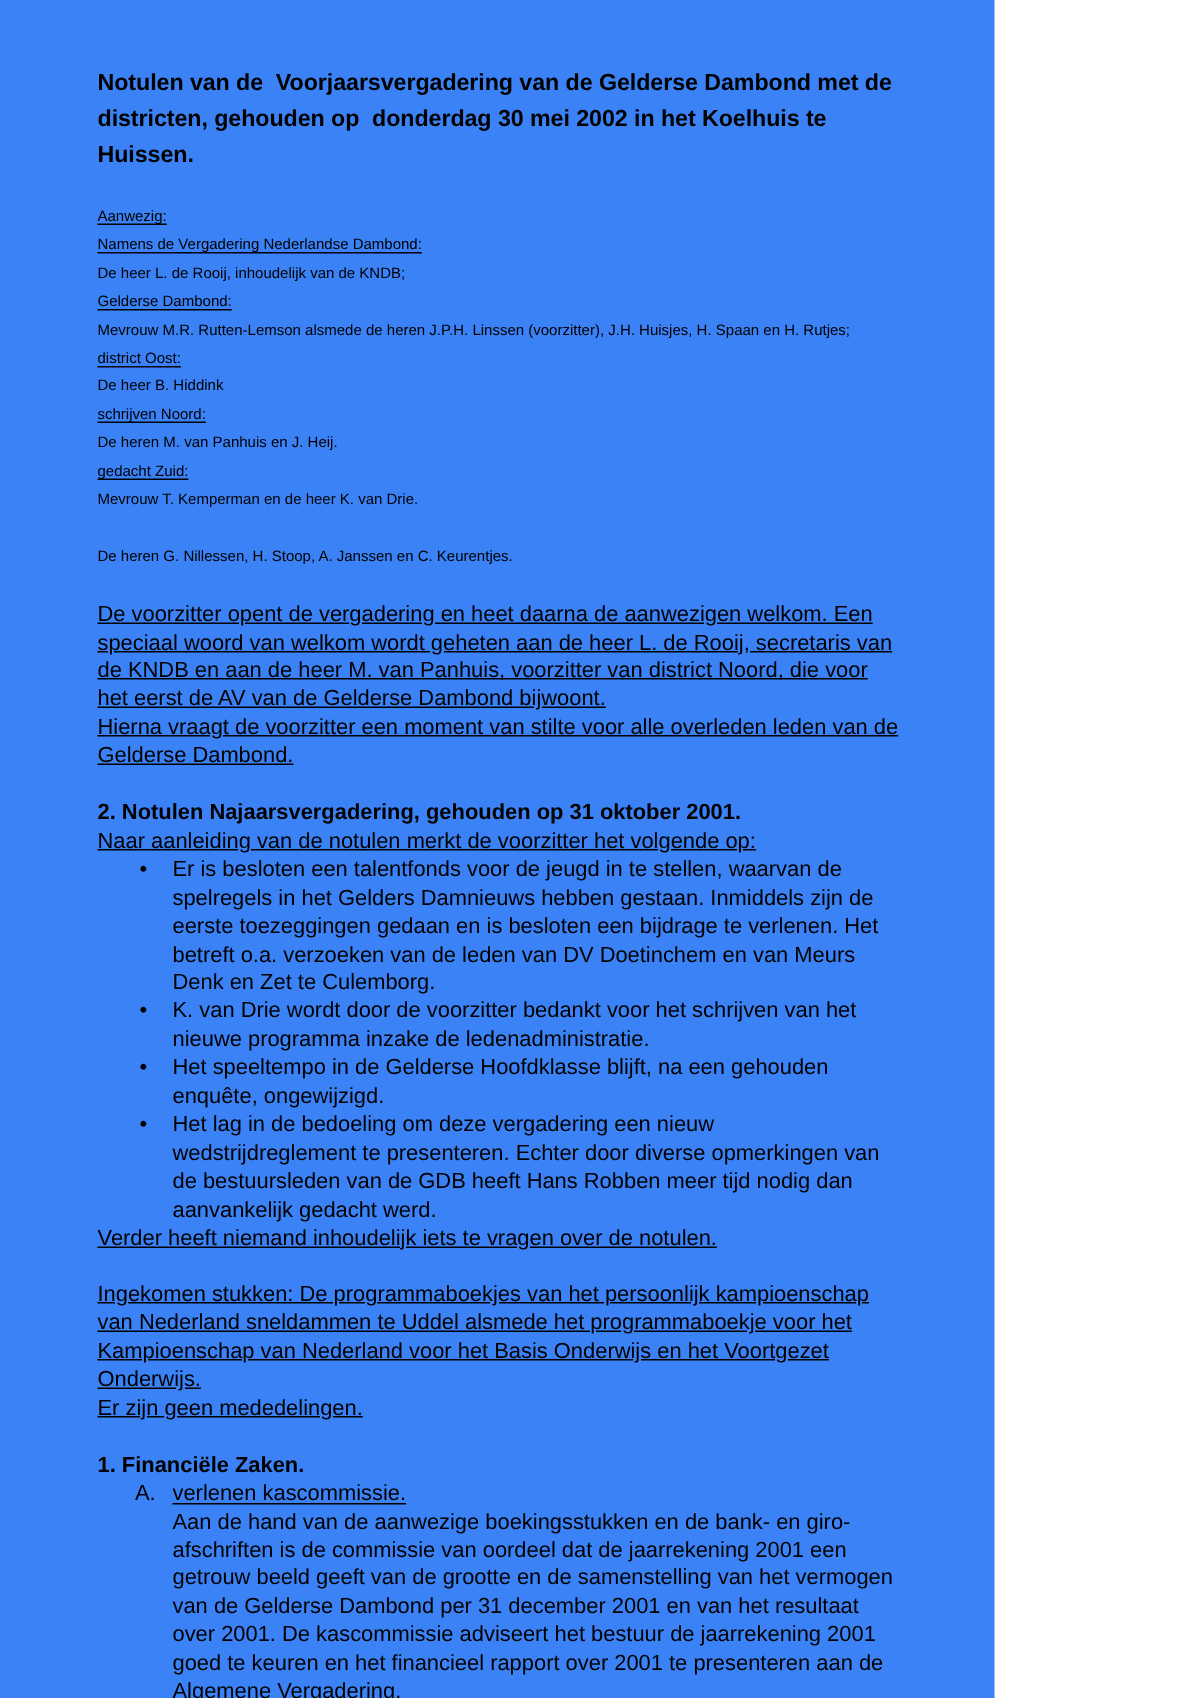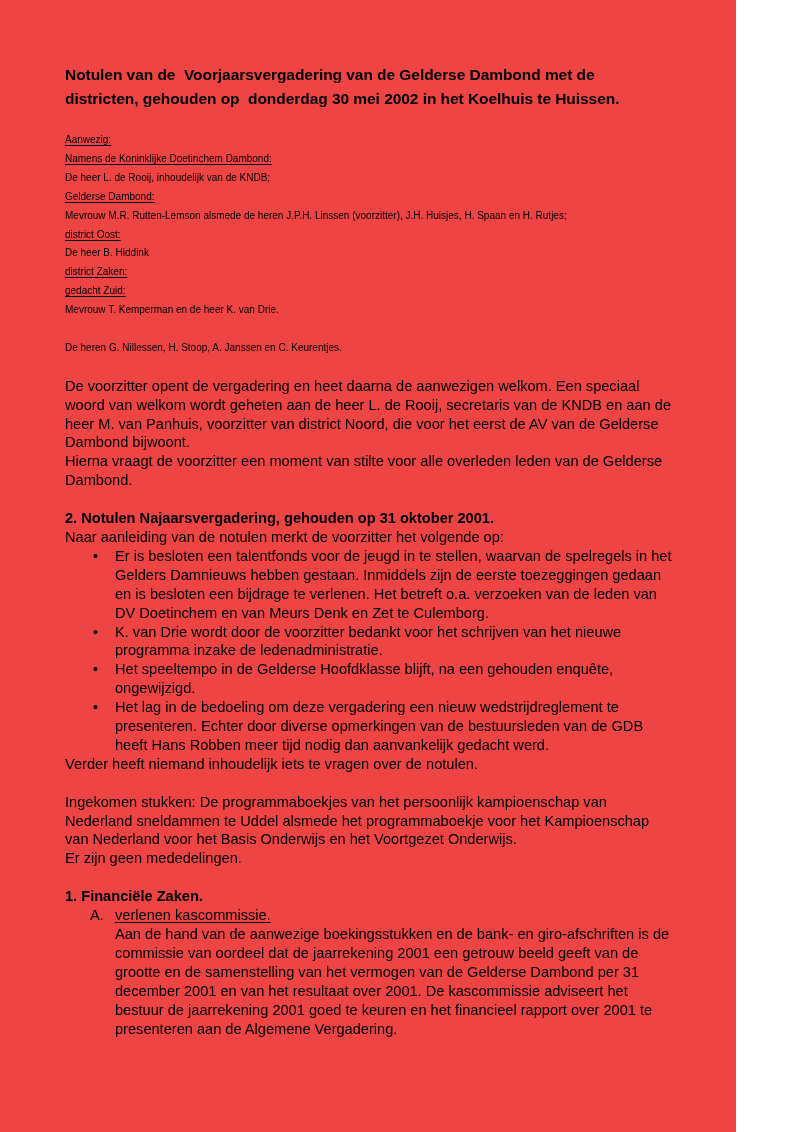--- a/index.html
+++ b/index.html
@@ -9,45 +9,46 @@
   }
   body {
     width: 800px;
     height: 1132px;
     font-family: "Liberation Sans", sans-serif;
     color: #000000;
     -webkit-font-smoothing: antialiased;
   }
   #page {
     position: relative;
-    width: 736px;
+    width: 663px;
     height: 1132px;
-    background: #ef4444;
+    background: #3b82f6;
     box-sizing: border-box;
-    padding: 63px 64px 0 65px;
+    padding: 44px 64px 0 65px;
   }
   .doc-title {
     font-size: 15.5px;
     font-weight: bold;
     line-height: 24px;
     margin: 0 0 20px 0;
     letter-spacing: -0.05px;
     white-space: pre-wrap;
   }
   .line {
     font-size: 10px;
     line-height: 18.9px;
     margin: 0;
     white-space: pre-wrap;
   }
   .para {
     font-size: 14.6px;
     line-height: 18.9px;
     margin: 0;
     text-align: left;
+    text-decoration: underline;
   }
   .u {
     text-decoration: underline;
     text-underline-offset: 1.5px;
   }
   .gap-sm { height: 18.9px; }
   .bullet-list {
     list-style: none;
     margin: 0;
     padding: 0;
@@ -90,30 +91,31 @@
 </head>
 <body>
 
 <div id="page">
 
   <h1 class="doc-title">Notulen van de  Voorjaarsvergadering van de Gelderse Dambond met de districten, gehouden op  donderdag 30 mei 2002 in het Koelhuis te Huissen.</h1>
 
   <div>
     <p class="line"><span class="u">Aanwezig:</span></p>
 
-    <p class="line"><span class="u">Namens de Koninklijke Doetinchem Dambond:</span></p>
+    <p class="line"><span class="u">Namens de Vergadering Nederlandse Dambond:</span></p>
     <p class="line">De heer L. de Rooij, inhoudelijk van de KNDB;</p>
 
     <p class="line"><span class="u">Gelderse Dambond:</span></p>
     <p class="line">Mevrouw M.R. Rutten-Lemson alsmede de heren J.P.H. Linssen (voorzitter), J.H. Huisjes, H. Spaan en H. Rutjes;</p>
 
     <p class="line"><span class="u">district Oost:</span></p>
     <p class="line">De heer B. Hiddink</p>
 
-    <p class="line"><span class="u">district Zaken:</span></p>
+    <p class="line"><span class="u">schrijven Noord:</span></p>
+    <p class="line">De heren M. van Panhuis en J. Heij.</p>
 
     <p class="line"><span class="u">gedacht Zuid:</span></p>
     <p class="line">Mevrouw T. Kemperman en de heer K. van Drie.</p>
   </div>
 
   <div class="gap-sm"></div>
 
   <div>
     <p class="line">De heren G. Nillessen, H. Stoop, A. Janssen en C. Keurentjes.</p>
   </div>

